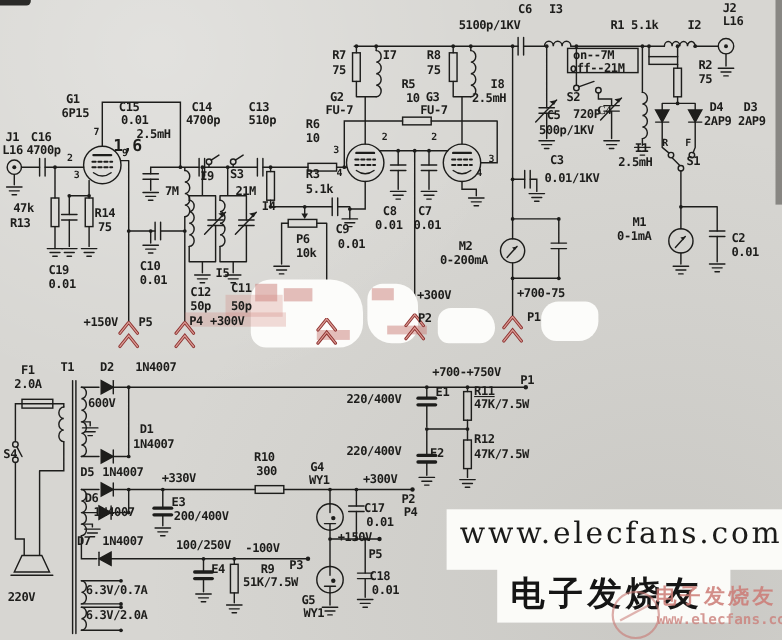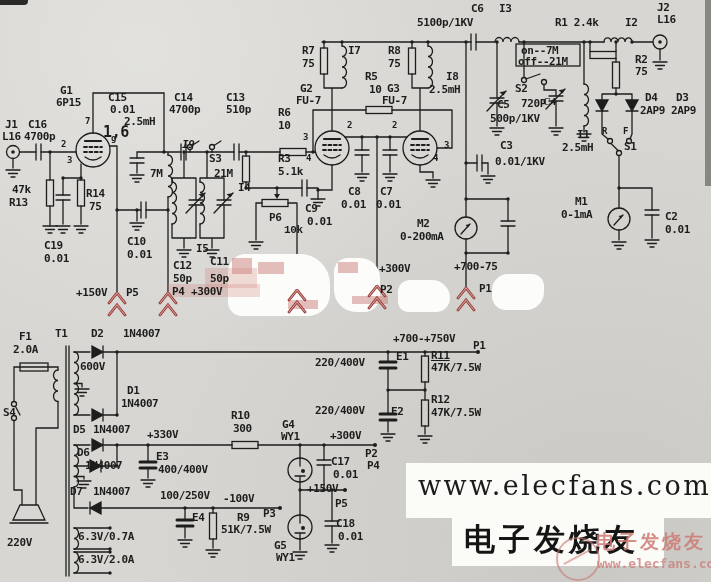--- a/index.html
+++ b/index.html
@@ -390,21 +390,21 @@
       <span class="lbl" style="left: 12px; top: 184px;">47k</span>
       <span class="lbl" style="left: 9px; top: 197px;">R13</span>
       <span class="lbl" style="left: 86px; top: 188px;">R14</span>
       <span class="lbl" style="left: 89px; top: 201px;">75</span>
       <span class="lbl" style="left: 44px; top: 240px;">C19</span>
       <span class="lbl" style="left: 44px; top: 253px;">0.01</span>
       <span class="lbl" style="left: 174px; top: 92px;">C14</span>
       <span class="lbl" style="left: 169px; top: 104px;">4700p</span>
       <span class="lbl" style="left: 226px; top: 92px;">C13</span>
       <span class="lbl" style="left: 226px; top: 104px;">510p</span>
-      <span class="lbl" style="left: 182px; top: 139px; font-style: italic;">I9</span>
+      <span class="lbl" style="left: 182px; top: 155px;">I9</span>
       <span class="lbl" style="left: 209px; top: 153px;">S3</span>
       <span class="lbl" style="left: 150px; top: 168px;">7M</span>
       <span class="lbl" style="left: 214px; top: 168px;">21M</span>
       <span class="lbl" style="left: 238px; top: 182px;">I4</span>
       <span class="lbl" style="left: 196px; top: 243px;">I5</span>
       <span class="lbl" style="left: 173px; top: 260px;">C12</span>
       <span class="lbl" style="left: 173px; top: 273px;">50p</span>
       <span class="lbl" style="left: 210px; top: 256px;">C11</span>
       <span class="lbl" style="left: 210px; top: 273px;">50p</span>
       <span class="lbl" style="left: 172px; top: 286px;">P4</span>
@@ -435,21 +435,21 @@
       <span class="lbl" style="left: 499px; top: 3px;">I3</span>
       <span class="lbl" style="left: 521px; top: 45px;">on--7M</span>
       <span class="lbl" style="left: 518px; top: 56px;">off--21M</span>
       <span class="lbl" style="left: 515px; top: 83px;">S2</span>
       <span class="lbl" style="left: 543px; top: 96px; font-family: Liberation Serif, serif;">C4</span>
       <span class="lbl" style="left: 521px; top: 98px;">720P</span>
       <span class="lbl" style="left: 497px; top: 99px;">C5</span>
       <span class="lbl" style="left: 490px; top: 113px;">500p/1KV</span>
       <span class="lbl" style="left: 500px; top: 140px;">C3</span>
       <span class="lbl" style="left: 495px; top: 156px;">0.01/1KV</span>
-      <span class="lbl" style="left: 555px; top: 17px;">R1 2.4k</span>
+      <span class="lbl" style="left: 555px; top: 17px;">R1 5.1k</span>
       <span class="lbl" style="left: 625px; top: 17px;">I2</span>
       <span class="lbl" style="left: 657px; top: 2px;">J2</span>
       <span class="lbl" style="left: 657px; top: 14px;">L16</span>
       <span class="lbl" style="left: 635px; top: 54px;">R2</span>
       <span class="lbl" style="left: 635px; top: 66px;">75</span>
       <span class="lbl" style="left: 645px; top: 92px;">D4</span>
       <span class="lbl" style="left: 676px; top: 92px;">D3</span>
       <span class="lbl" style="left: 640px; top: 105px;">2AP9</span>
       <span class="lbl" style="left: 671px; top: 105px;">2AP9</span>
       <span class="lbl" style="left: 577px; top: 129px;">I1</span>
@@ -457,26 +457,26 @@
       <span class="lbl" style="left: 602px; top: 127px; font-size: 9px;">R</span>
       <span class="lbl" style="left: 623px; top: 127px; font-size: 9px;">F</span>
       <span class="lbl" style="left: 624px; top: 141px;">S1</span>
       <span class="lbl" style="left: 348px; top: 186px;">C8</span>
       <span class="lbl" style="left: 341px; top: 199px;">0.01</span>
       <span class="lbl" style="left: 380px; top: 186px;">C7</span>
       <span class="lbl" style="left: 376px; top: 199px;">0.01</span>
       <span class="lbl" style="left: 305px; top: 203px;">C9</span>
       <span class="lbl" style="left: 307px; top: 216px;">0.01</span>
       <span class="lbl" style="left: 269px; top: 212px;">P6</span>
-      <span class="lbl" style="left: 284px; top: 225px; font-family: Liberation Mono, monospace;">10k</span>
+      <span class="lbl" style="left: 269px; top: 225px;">10k</span>
       <span class="lbl" style="left: 417px; top: 218px;">M2</span>
       <span class="lbl" style="left: 400px; top: 231px;">0-200mA</span>
       <span class="lbl" style="left: 379px; top: 263px;">+300V</span>
       <span class="lbl" style="left: 380px; top: 284px;">P2</span>
-      <span class="lbl" style="left: 454px; top: 261px;">+700-75</span>
+      <span class="lbl" style="left: 470px; top: 261px;">+700-75</span>
       <span class="lbl" style="left: 479px; top: 283px;">P1</span>
       <span class="lbl" style="left: 575px; top: 196px;">M1</span>
       <span class="lbl" style="left: 561px; top: 209px;">0-1mA</span>
       <span class="lbl" style="left: 665px; top: 211px;">C2</span>
       <span class="lbl" style="left: 665px; top: 224px;">0.01</span>
       <span class="lbl" style="left: 85px; top: 117px; font-size: 9px;">7</span>
       <span class="lbl" style="left: 103px; top: 125px; font-size: 15px;">1,6</span>
       <span class="lbl" style="left: 111px; top: 136px; font-size: 9px;">9</span>
       <span class="lbl" style="left: 61px; top: 140px; font-size: 9px;">2</span>
       <span class="lbl" style="left: 67px; top: 156px; font-size: 9px;">3</span>
@@ -495,21 +495,21 @@
       <span class="lbl" style="left: 127px; top: 385px;">D1</span>
       <span class="lbl" style="left: 121px; top: 398px;">1N4007</span>
       <span class="lbl" style="left: 3px; top: 407px;">S4</span>
       <span class="lbl" style="left: 7px; top: 537px;">220V</span>
       <span class="lbl" style="left: 73px; top: 424px;">D5</span>
       <span class="lbl" style="left: 93px; top: 424px;">1N4007</span>
       <span class="lbl" style="left: 147px; top: 429px;">+330V</span>
       <span class="lbl" style="left: 77px; top: 447px;">D6</span>
       <span class="lbl" style="left: 85px; top: 460px;">1N4007</span>
       <span class="lbl" style="left: 156px; top: 451px;">E3</span>
-      <span class="lbl" style="left: 158px; top: 464px;">400/400V</span>
+      <span class="lbl" style="left: 158px; top: 464px;">200/400V</span>
       <span class="lbl" style="left: 70px; top: 486px;">D7</span>
       <span class="lbl" style="left: 93px; top: 486px;">1N4007</span>
       <span class="lbl" style="left: 160px; top: 490px;">100/250V</span>
       <span class="lbl" style="left: 223px; top: 493px;">-100V</span>
       <span class="lbl" style="left: 192px; top: 512px;">E4</span>
       <span class="lbl" style="left: 237px; top: 512px;">R9</span>
       <span class="lbl" style="left: 221px; top: 524px;">51K/7.5W</span>
       <span class="lbl" style="left: 263px; top: 508px;">P3</span>
       <span class="lbl" style="left: 78px; top: 531px;">6.3V/0.7A</span>
       <span class="lbl" style="left: 78px; top: 554px;">6.3V/2.0A</span>

